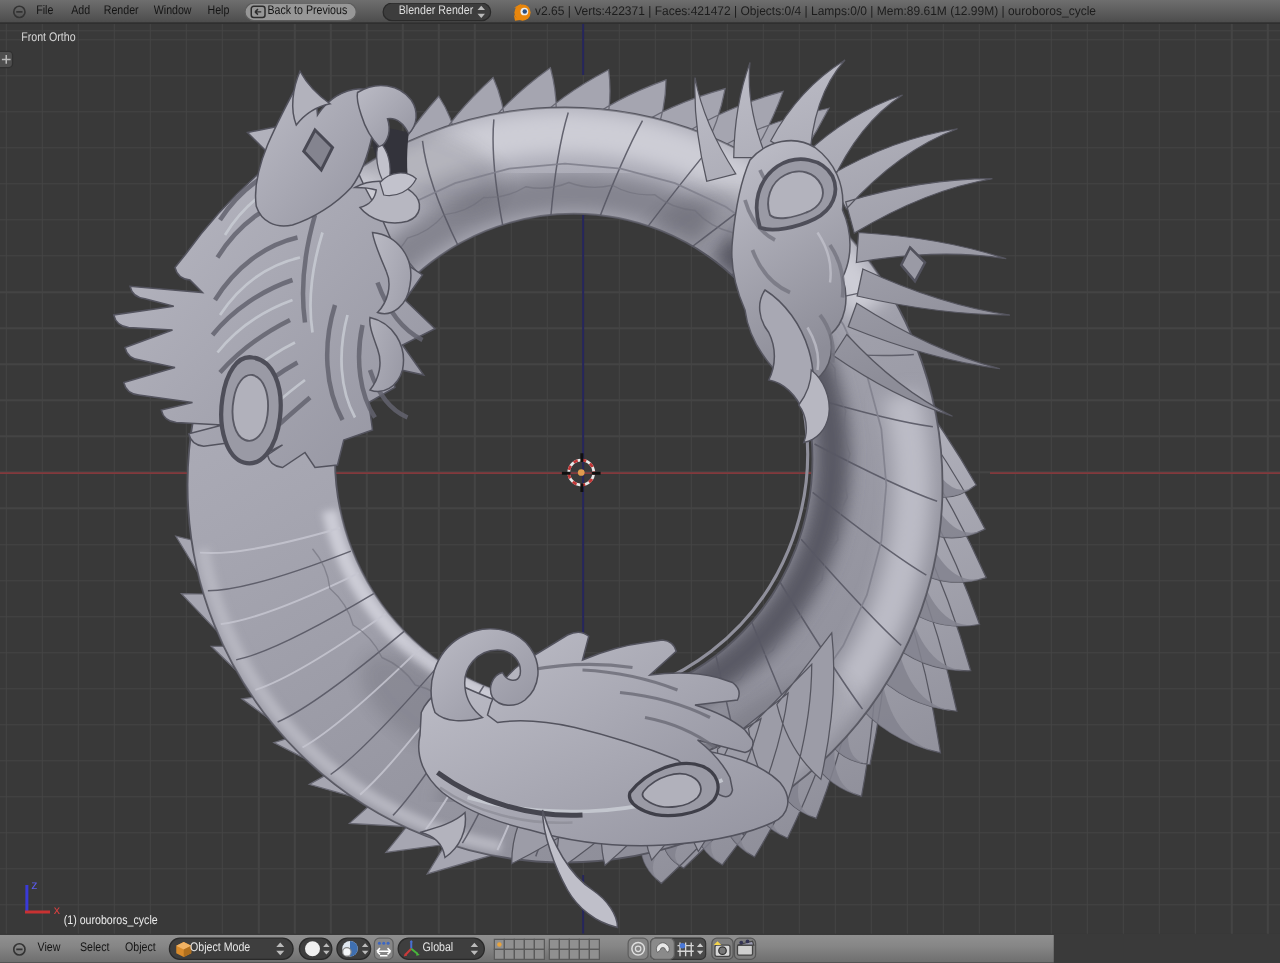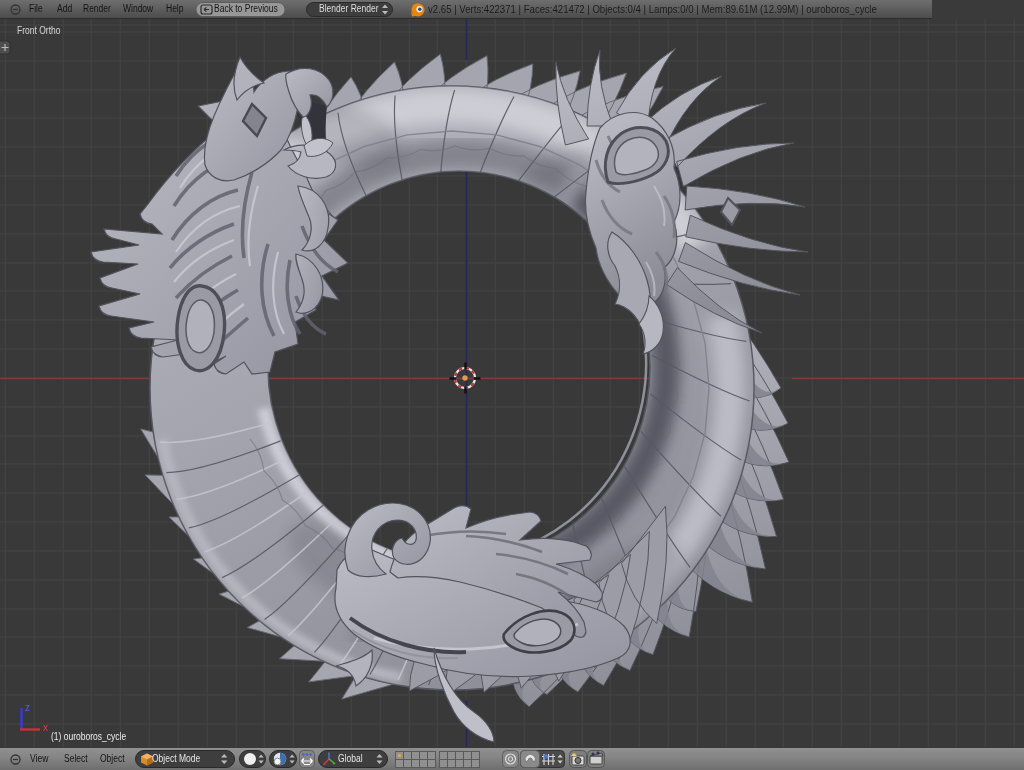--- a/index.html
+++ b/index.html
@@ -4,23 +4,23 @@
 <style>
   html,body{margin:0;padding:0;width:1024px;height:770px;overflow:hidden;background:#3a3a3a;
     font-family:"Liberation Sans",sans-serif;}
   #stage{position:absolute;top:0;left:0;width:1024px;height:770px;}
   
   #vp{position:absolute;top:19px;left:0;width:1024px;height:728px;background-color:#393939;
     background-image:
       repeating-linear-gradient(to right, #444444 0px, #444444 1px, transparent 1px, transparent 28.83px),
       repeating-linear-gradient(to bottom, #444444 0px, #444444 1px, transparent 1px, transparent 28.83px);
     background-position:4.7px 12.44px;}
-  #topbar{position:absolute;top:0;left:0;width:932px;height:19px;
+  #topbar{position:absolute;top:0;left:0;width:1024px;height:19px;
     background:linear-gradient(#6e6e6e,#616161 40%,#4c4c4c);border-bottom:1px solid #2c2c2c;box-sizing:border-box;text-align:right;}
-  #botbar{position:absolute;top:747px;left:0;width:1024px;height:23px;
+  #botbar{position:absolute;top:747px;left:0;width:843px;height:23px;
     background:linear-gradient(#909090,#868686 40%,#6e6e6e);border-top:1px solid #393939;box-sizing:border-box;}
   .mtxt{position:absolute;font-size:10px;color:#141414;white-space:pre;transform:scaleX(0.85);transform-origin:0 50%;}
   .ltxt{position:absolute;font-size:10px;color:#d8d8d8;white-space:pre;transform:scaleX(0.85);transform-origin:0 50%;}
   #svgm{position:absolute;top:0;left:0;}
 </style>
 </head>
 <body>
 <div id="stage">
   <div id="vp"></div>
   <svg id="svgm" width="1024" height="770" viewBox="0 0 1024 770">

